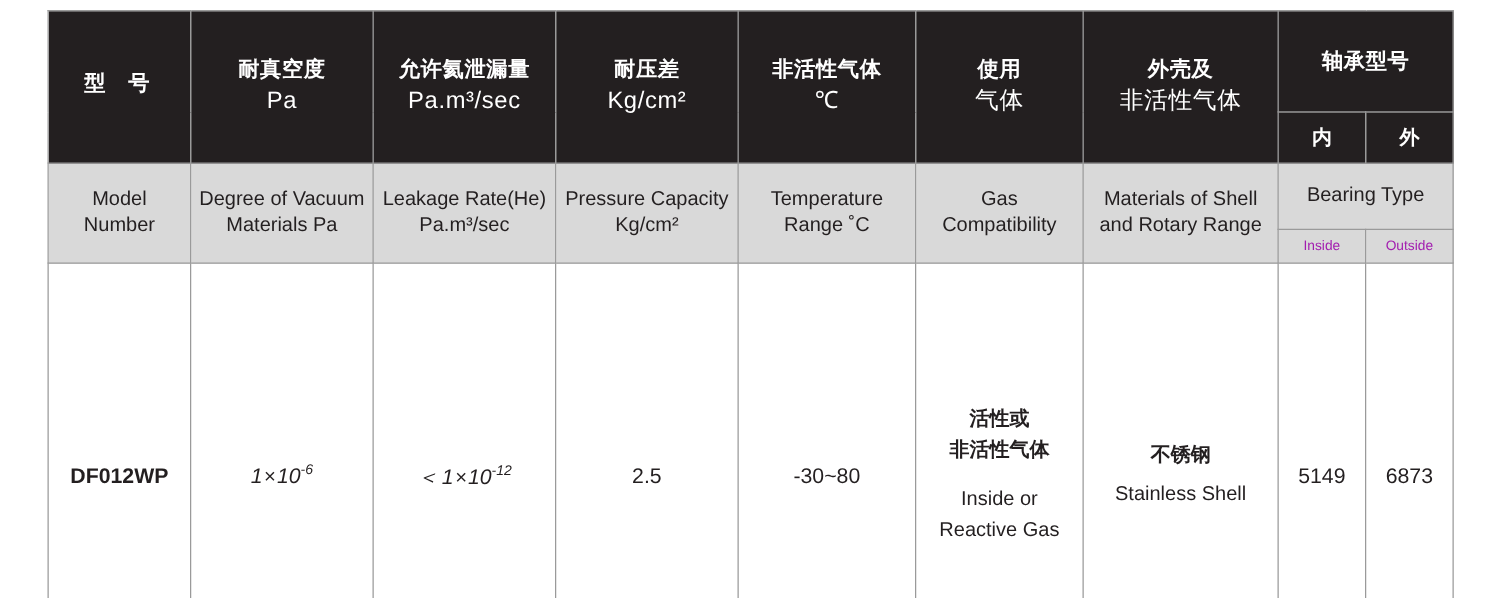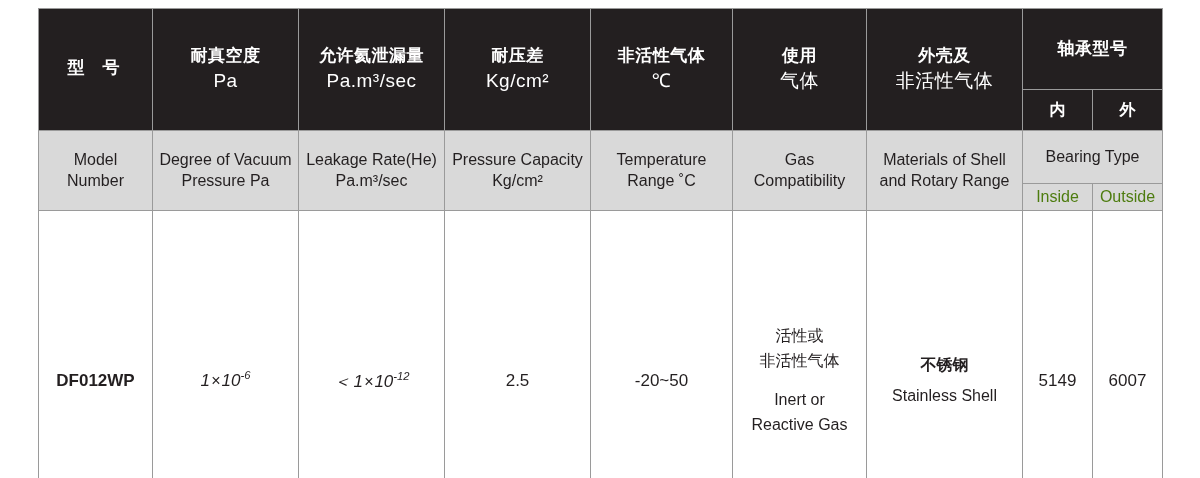--- a/index.html
+++ b/index.html
@@ -68,43 +68,43 @@
   .hdr-en td {
     background: #d9d9d9;
     color: #231f20;
     height: 52px;
     font-size: 16px;
     line-height: 1.3;
     border-color: #9a9a9a;
   }
   .hdr-en-bearing-sub td {
     background: #d9d9d9;
-    color: #4d7c0f;
+    color: #a21caf;
     height: 26px;
-    font-size: 16px;
+    font-size: 11px;
     border-color: #9a9a9a;
   }
 
   
   .data td {
     background: #ffffff;
     height: 340px;
     font-size: 17px;
     border-color: #9a9a9a;
   }
   .data td.model {
     font-weight: bold;
     font-size: 17px;
   }
   .data td.gas {
     font-size: 16px;
     line-height: 1.55;
   }
   .data td.gas .cn {
-    font-weight: normal;
+    font-weight: bold;
   }
   .data td.gas .gap {
     display: block;
     height: 14px;
   }
   .data td.mat {
     font-size: 16px;
     line-height: 1.55;
   }
   .data td.mat .cn {
@@ -183,21 +183,21 @@
       </td>
     </tr>
 
     <tr class="hdr-en">
       <td rowspan="2">
         <div>Model</div>
         <div>Number</div>
       </td>
       <td rowspan="2">
         <div>Degree of Vacuum</div>
-        <div>Pressure Pa</div>
+        <div>Materials Pa</div>
       </td>
       <td rowspan="2">
         <div>Leakage Rate(He)</div>
         <div>Pa.m³/sec</div>
       </td>
       <td rowspan="2">
         <div>Pressure Capacity</div>
         <div>Kg/cm²</div>
       </td>
       <td rowspan="2">
@@ -232,36 +232,36 @@
       <td>
         <span class="nowrap"><span>1</span><span class="times">×</span><span>10</span><sup>-6</sup></span>
       </td>
       <td>
         <span class="nowrap"><span class="lt">＜</span><span>1</span><span class="times">×</span><span>10</span><sup>-12</sup></span>
       </td>
       <td>
         <span>2.5</span>
       </td>
       <td>
-        <span>-20~50</span>
+        <span>-30~80</span>
       </td>
       <td class="gas">
         <div class="cn">活性或</div>
         <div class="cn">非活性气体</div>
         <span class="gap"></span>
-        <div>Inert or</div>
+        <div>Inside or</div>
         <div>Reactive Gas</div>
       </td>
       <td class="mat">
         <div class="cn">不锈钢</div>
         <span class="gap"></span>
         <div>Stainless Shell</div>
       </td>
       <td class="bearing">
         <span>5149</span>
       </td>
       <td class="bearing">
-        <span>6007</span>
+        <span>6873</span>
       </td>
     </tr>
   </tbody>
     </table>
 </div>
 
 </body></html>

